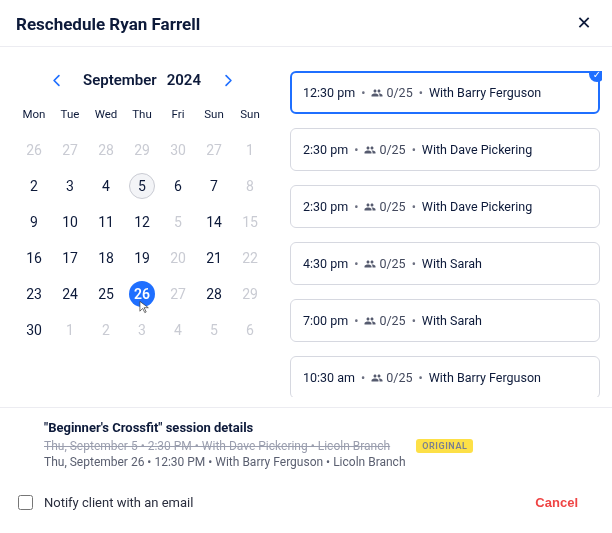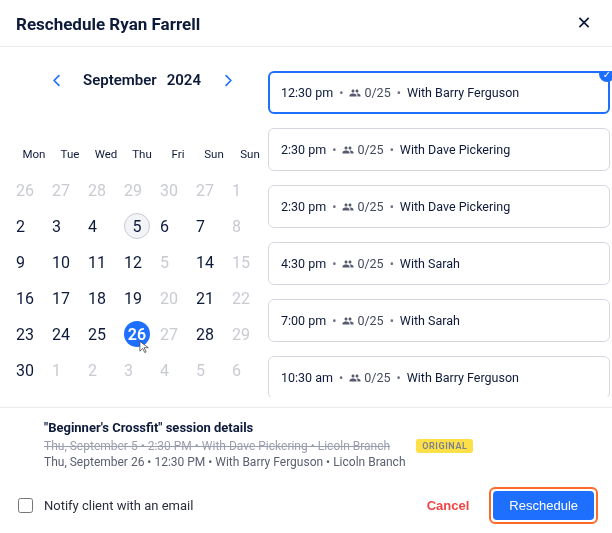--- a/index.html
+++ b/index.html
@@ -35,21 +35,22 @@
   .close-btn {
     width: 20px; height: 20px;
     font-size: 18px;
     line-height: 18px;
     color: #0d1a3a;
     cursor: pointer;
     text-align: center;
   }
   .body {
     display: flex;
-    padding: 24px 0 0 16px;
+    padding: 24px 10px 0 16px;
+    gap: 22px;
     height: 360px;
   }
   
   .calendar { width: 252px; }
   .cal-header {
     display: flex;
     align-items: center;
     justify-content: center;
     gap: 18px;
     margin-bottom: 12px;
@@ -71,27 +72,27 @@
   .cal-grid {
     display: grid;
     grid-template-columns: repeat(7, 1fr);
     text-align: center;
     row-gap: 6px;
   }
   .dow {
     font-size: 11.5px;
     color: #0d1a3a;
     padding: 6px 0 8px 0;
-    margin-top: 40px;
   }
   .day {
     height: 30px;
     display: flex;
     align-items: center;
-    font-size: 16px;
+    justify-content: center;
+    font-size: 14px;
     color: #0d1a3a;
     cursor: pointer;
     position: relative;
   }
   .day.muted { color: #c9cbd3; cursor: default; }
   .day.today span.num {
     border: 1px solid #c9cbd3;
     border-radius: 50%;
     width: 26px; height: 26px;
     display: flex; align-items: center; justify-content: center;
@@ -494,18 +495,15 @@
     <div class="new-text">Thu, September 26 • 12:30 PM • With Barry Ferguson • Licoln Branch</div>
   </div>
 
   <div class="footer">
     <label class="notify">
       <input type="checkbox" style="">
       <span>Notify client with an email</span>
     </label>
     <div class="spacer"></div>
     <button class="btn btn-cancel">Cancel</button>
-    <span class="btn-primary-wrap">
-      <button class="btn btn-primary">Reschedule</button>
-    </span>
   </div>
 
 </div>
 
 </body></html>

